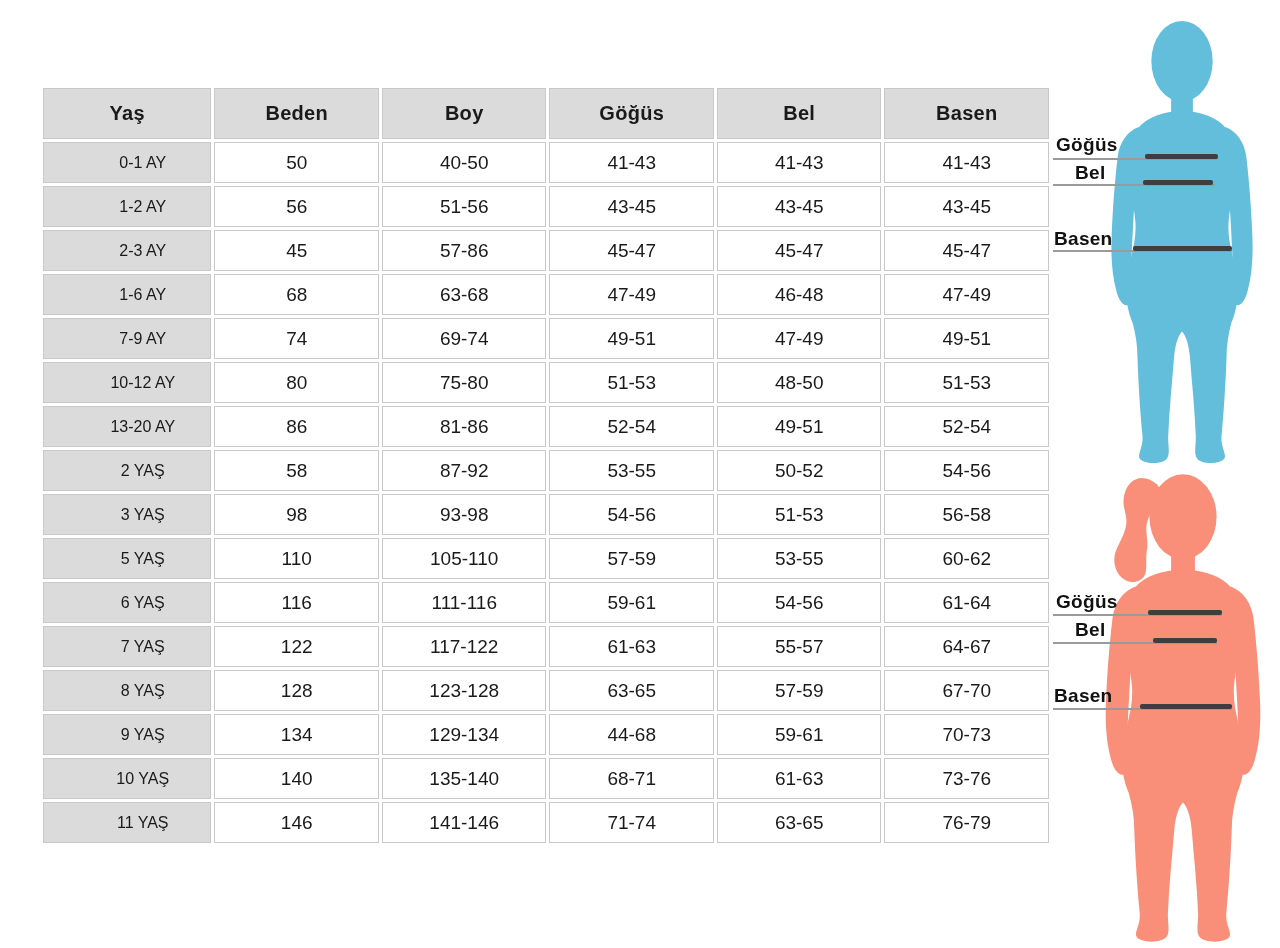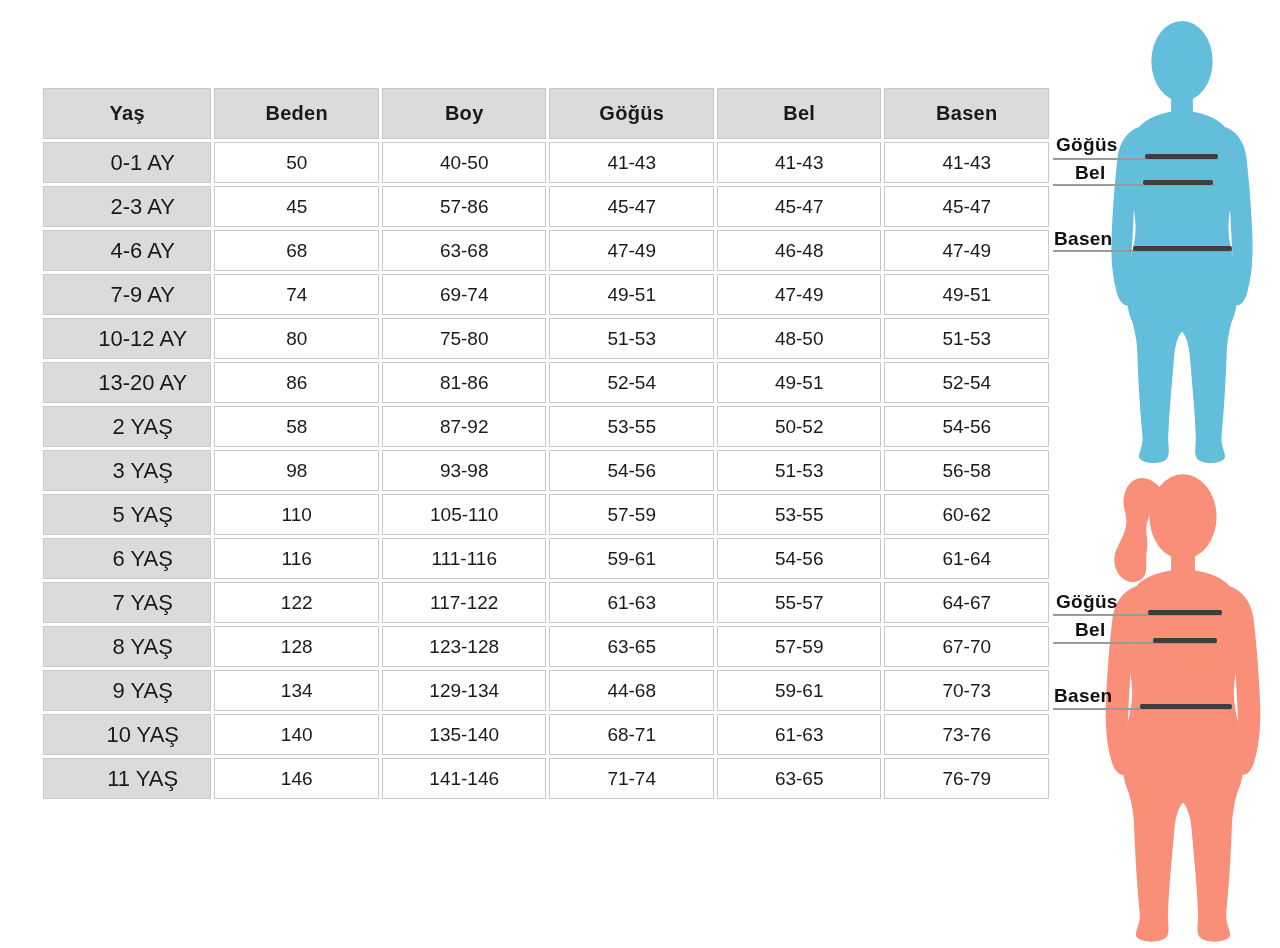--- a/index.html
+++ b/index.html
@@ -15,21 +15,21 @@
   table.size-table th,table.size-table td{
     border:1px solid var(--grid,#c9c9c9);
     text-align:center;vertical-align:middle;
     overflow:hidden;white-space:nowrap;
   }
   table.size-table th{
     background:var(--header-bg,#dbdbdb);
     height:47px;font-size:20px;font-weight:bold;letter-spacing:.3px;
   }
   table.size-table td{background:#fff;height:37px;font-size:19px;}
-  table.size-table td.age{background:var(--header-bg,#dbdbdb);font-size:22px;padding-left:32px;}
+  table.size-table td.age{background:var(--header-bg,#dbdbdb);font-size:16px;padding-left:32px;}
   
   .figure{position:absolute;}
   .figure svg{display:block;width:100%;height:100%;}
   
   .mlabel{
     position:absolute;font-size:19px;font-weight:bold;color:#111;
     letter-spacing:.3px;line-height:20px;white-space:nowrap;
   }
   .guide{position:absolute;height:2px;background:var(--guide,#9a9a9a);}
   .mline{position:absolute;height:5px;background:var(--mline,#3e3e3e);border-radius:2px;}
@@ -62,29 +62,37 @@
       <tbody>
           <tr>
             <td class="age">0-1 AY</td>
             <td>50</td>
             <td>40-50</td>
             <td>41-43</td>
             <td>41-43</td>
             <td>41-43</td>
           </tr>
           <tr>
+            <td class="age">1-2 AY</td>
+            <td>56</td>
+            <td>51-56</td>
+            <td>43-45</td>
+            <td>43-45</td>
+            <td>43-45</td>
+          </tr>
+          <tr>
             <td class="age">2-3 AY</td>
             <td>45</td>
             <td>57-86</td>
             <td>45-47</td>
             <td>45-47</td>
             <td>45-47</td>
           </tr>
           <tr>
-            <td class="age">4-6 AY</td>
+            <td class="age">1-6 AY</td>
             <td>68</td>
             <td>63-68</td>
             <td>47-49</td>
             <td>46-48</td>
             <td>47-49</td>
           </tr>
           <tr>
             <td class="age">7-9 AY</td>
             <td>74</td>
             <td>69-74</td>

